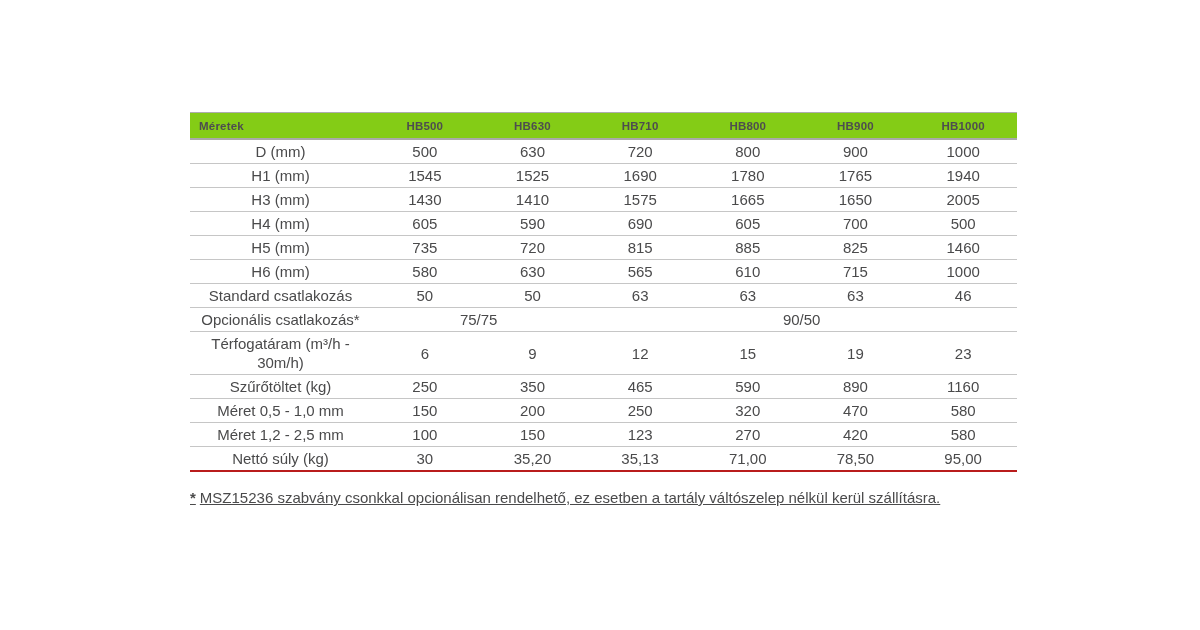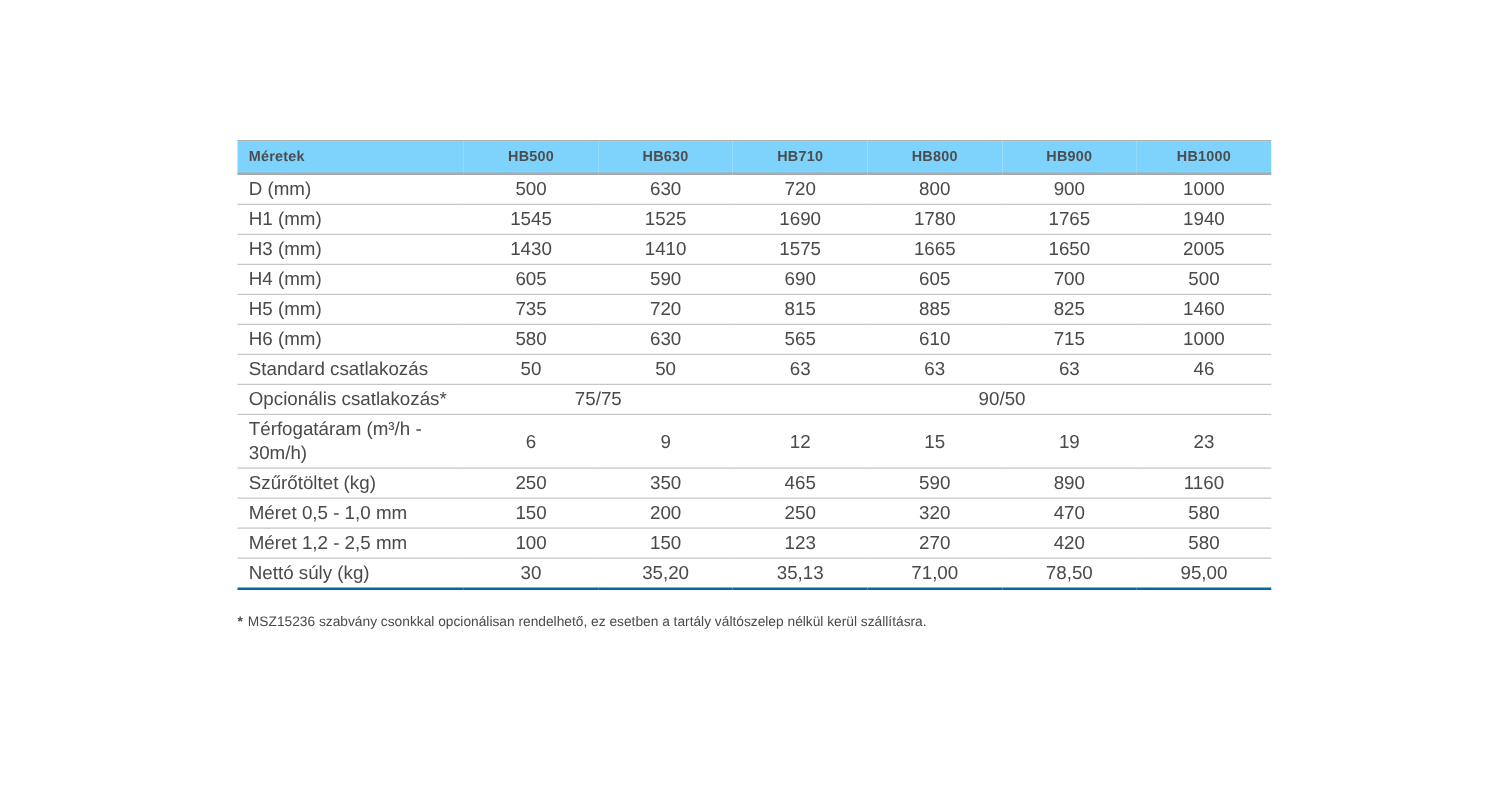--- a/index.html
+++ b/index.html
@@ -14,48 +14,49 @@
     left: 190px; top: 112px;
     width: 827px;
   }
   table {
     width: 100%;
     border-collapse: collapse;
     table-layout: fixed;
   }
   col.c-label { width: 181px; }
   thead th {
-    background: #7dd3fc;
+    background: #84cc16;
     color: #4d4d4f;
     font-size: 11.5px;
     font-weight: bold;
     letter-spacing: 0.2px;
     text-align: center;
     padding: 7px 9px 6px 9px;
     border-top: 1px solid #adadad;
     border-bottom: 2px solid #a9a9a9;
     white-space: nowrap;
   }
   thead th.label-cell { text-align: left; }
   tbody td {
     color: #4a4a4b;
     font-size: 15px;
     line-height: 19px;
     padding: 2px 9px;
     border-bottom: 1px solid #c6c6c6;
     text-align: center;
     vertical-align: middle;
   }
-  tbody tr:last-child td { border-bottom: 2px solid #0369a1; }
-  tbody td.label-cell { text-align: left; }
+  tbody tr:last-child td { border-bottom: 2px solid #b91c1c; }
+  tbody td.label-cell { text-align: center; }
   .footnote {
     margin-top: 16px;
     color: #4a4a4b;
-    font-size: 11px;
+    font-size: 15px;
     line-height: 20px;
+    text-decoration: underline;
   }
   .footnote .marker { font-weight: bold; margin-right: 4px; }
 </style>
 </head>
 <body>
 
 <div class="content">
   <table>
     <colgroup>
       <col class="c-label">

